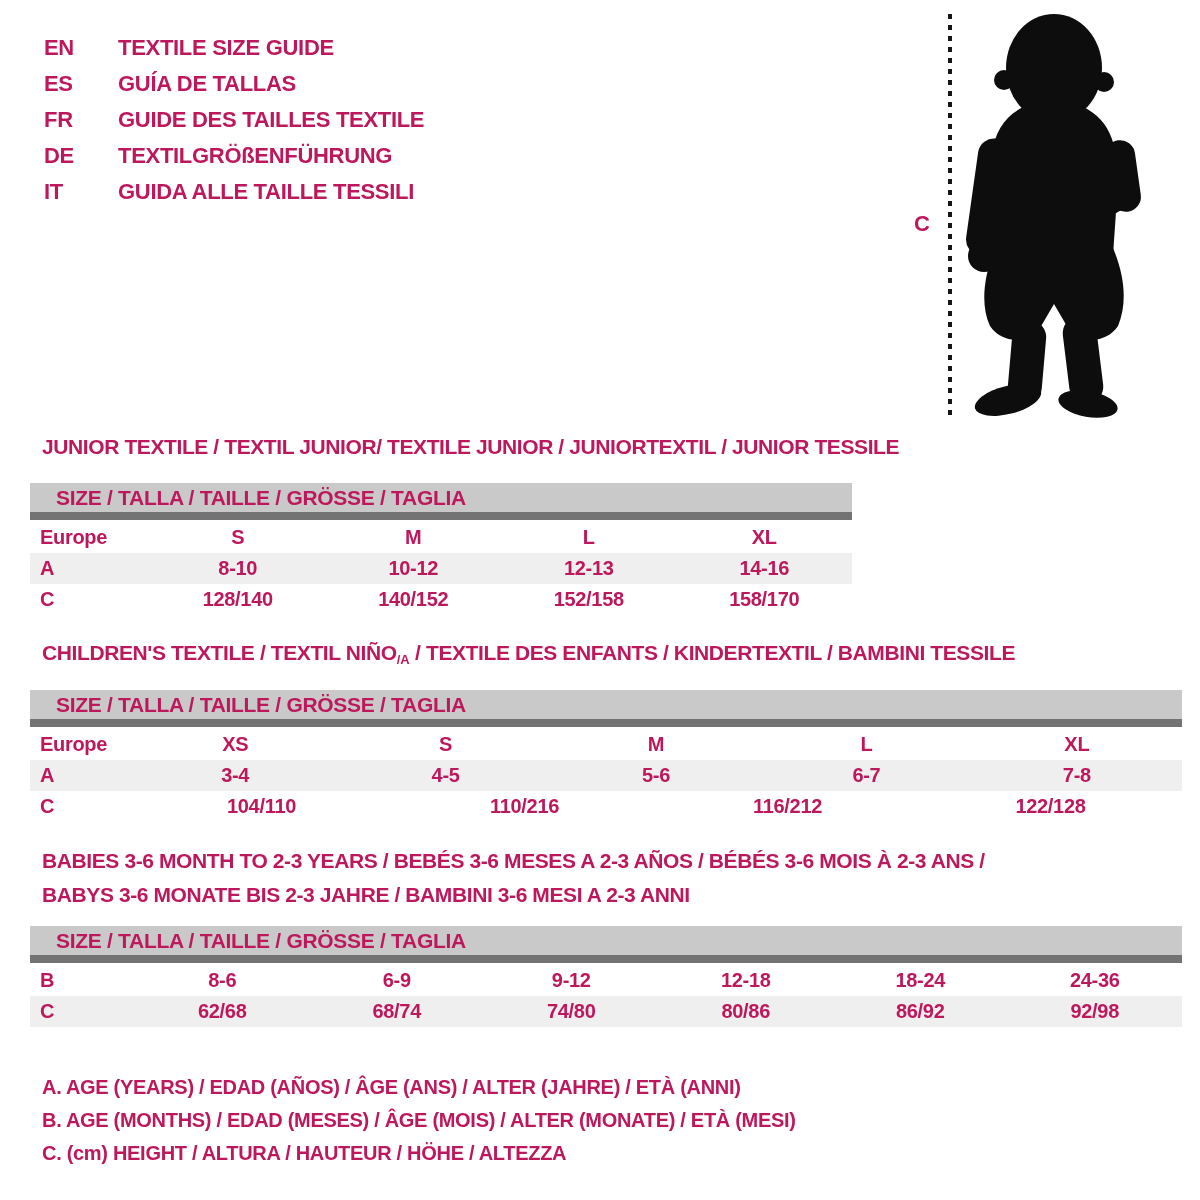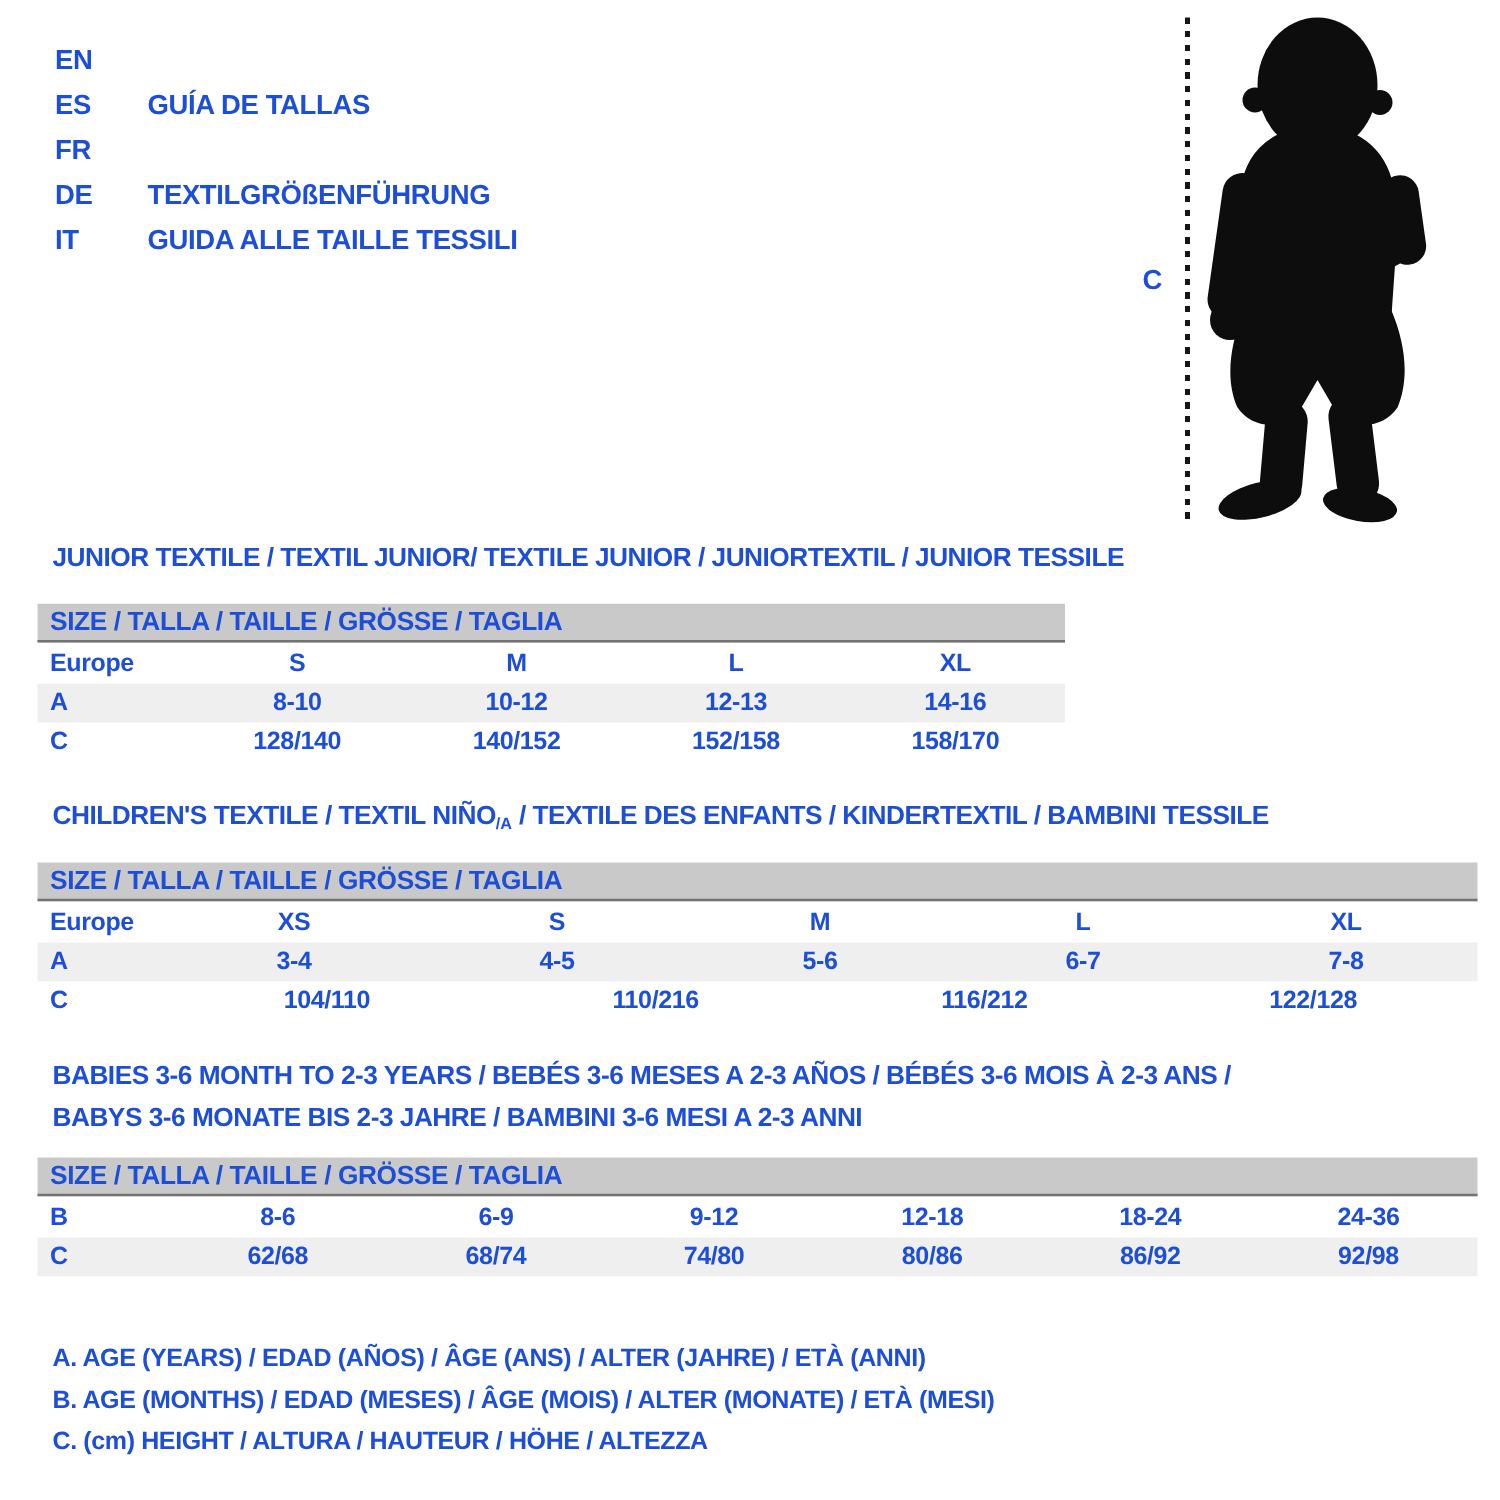--- a/index.html
+++ b/index.html
@@ -1,20 +1,20 @@
 <!DOCTYPE html>
 <html><head>
 <meta charset="utf-8">
 <style>
   html,body{margin:0;padding:0;}
   .page{
     position:relative;
     width:1200px;height:1200px;
     background:#ffffff;
-    color:#1d4ed8;
+    color:#be185d;
     font-family:"Liberation Sans", sans-serif;
     font-weight:bold;
     letter-spacing:-0.3px;
     overflow:hidden;
   }
   
   .lang-block{position:absolute;left:44px;top:30px;}
   .lang-row{display:flex;height:36px;line-height:36px;font-size:22px;}
   .lang-code{width:74px;}
   
@@ -25,22 +25,22 @@
   .c-marker{position:absolute;left:914px;top:211px;font-size:22px;}
   .baby-svg{position:absolute;left:962px;top:8px;}
   
   .sec-title{position:absolute;left:42px;font-size:21px;letter-spacing:-0.4px;white-space:nowrap;}
   .sub-a{font-size:13px;vertical-align:-4px;letter-spacing:0;}
   
   .size-table{position:absolute;left:30px;}
   .t-bar{
     height:29px;line-height:29px;
     background:#c9c9c9;
-    border-bottom:2px solid #737373;
-    padding-left:10px;font-size:21px;
+    border-bottom:8px solid #737373;
+    padding-left:26px;font-size:21px;
   }
   .t-rows{margin-top:2px;}
   .t-row{display:flex;height:31px;line-height:31px;font-size:20px;}
   .t-row.shaded{background:#efefef;}
   .row-label{padding-left:10px;}
   .t1 .row-label{width:110px;}
   .t2 .row-label{width:90px;}
   .t3 .row-label{width:95px;}
   .cell{flex:1;text-align:center;}
   
@@ -48,27 +48,29 @@
   .legend-line{height:33px;line-height:33px;font-size:20px;white-space:nowrap;}
 </style>
 </head>
 <body>
 
 <div class="page">
 
   <div class="lang-block">
     <div class="lang-row">
       <span class="lang-code">EN</span>
+      <span>TEXTILE SIZE GUIDE</span>
     </div>
     <div class="lang-row">
       <span class="lang-code">ES</span>
       <span>GUÍA DE TALLAS</span>
     </div>
     <div class="lang-row">
       <span class="lang-code">FR</span>
+      <span>GUIDE DES TAILLES TEXTILE</span>
     </div>
     <div class="lang-row">
       <span class="lang-code">DE</span>
       <span>TEXTILGRÖßENFÜHRUNG</span>
     </div>
     <div class="lang-row">
       <span class="lang-code">IT</span>
       <span>GUIDA ALLE TAILLE TESSILI</span>
     </div>
   </div>

